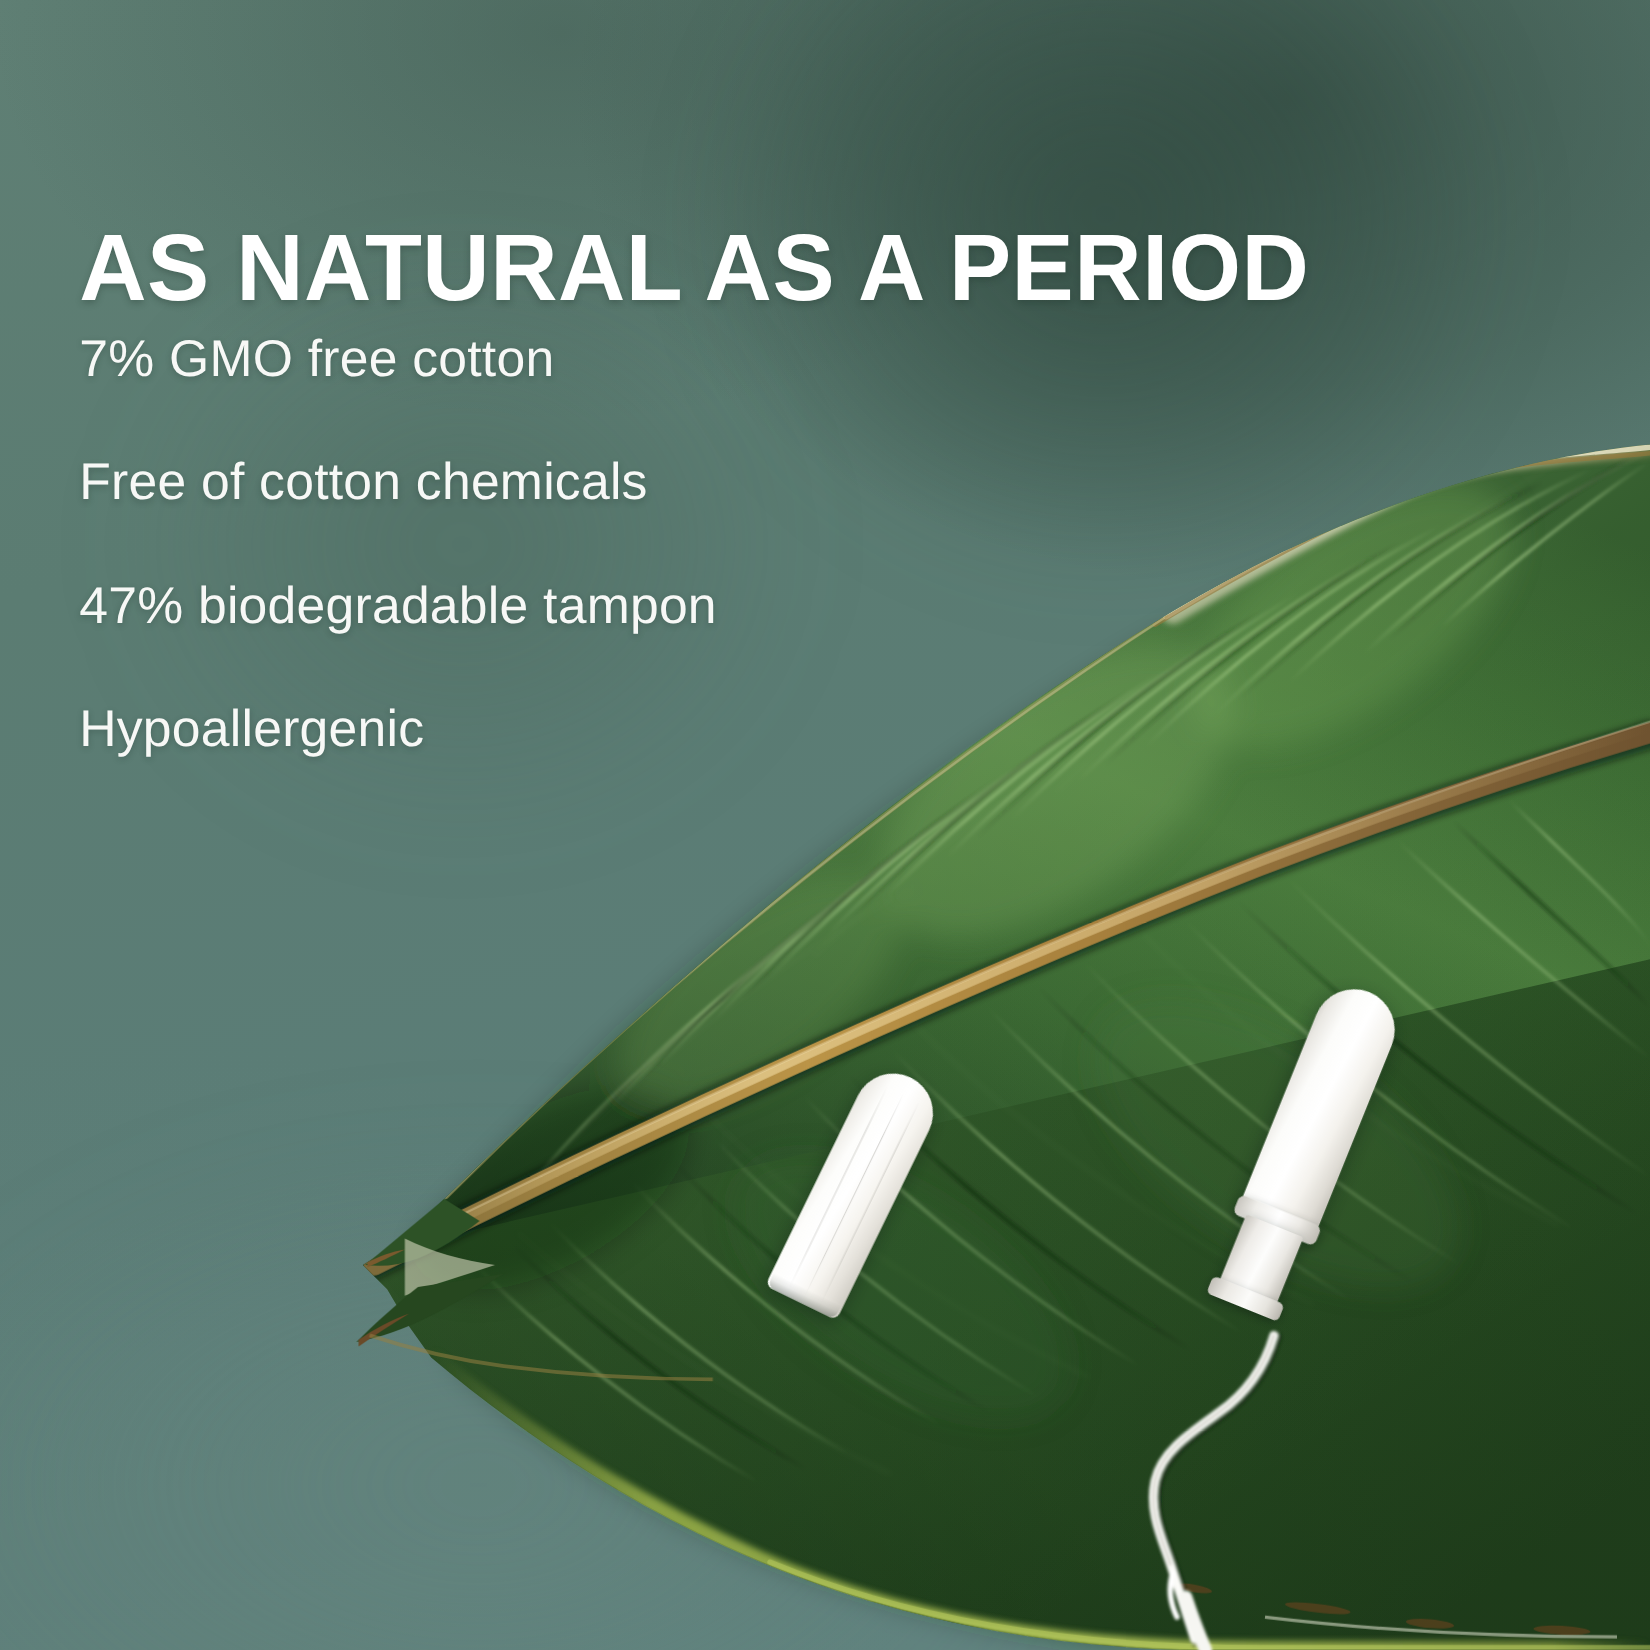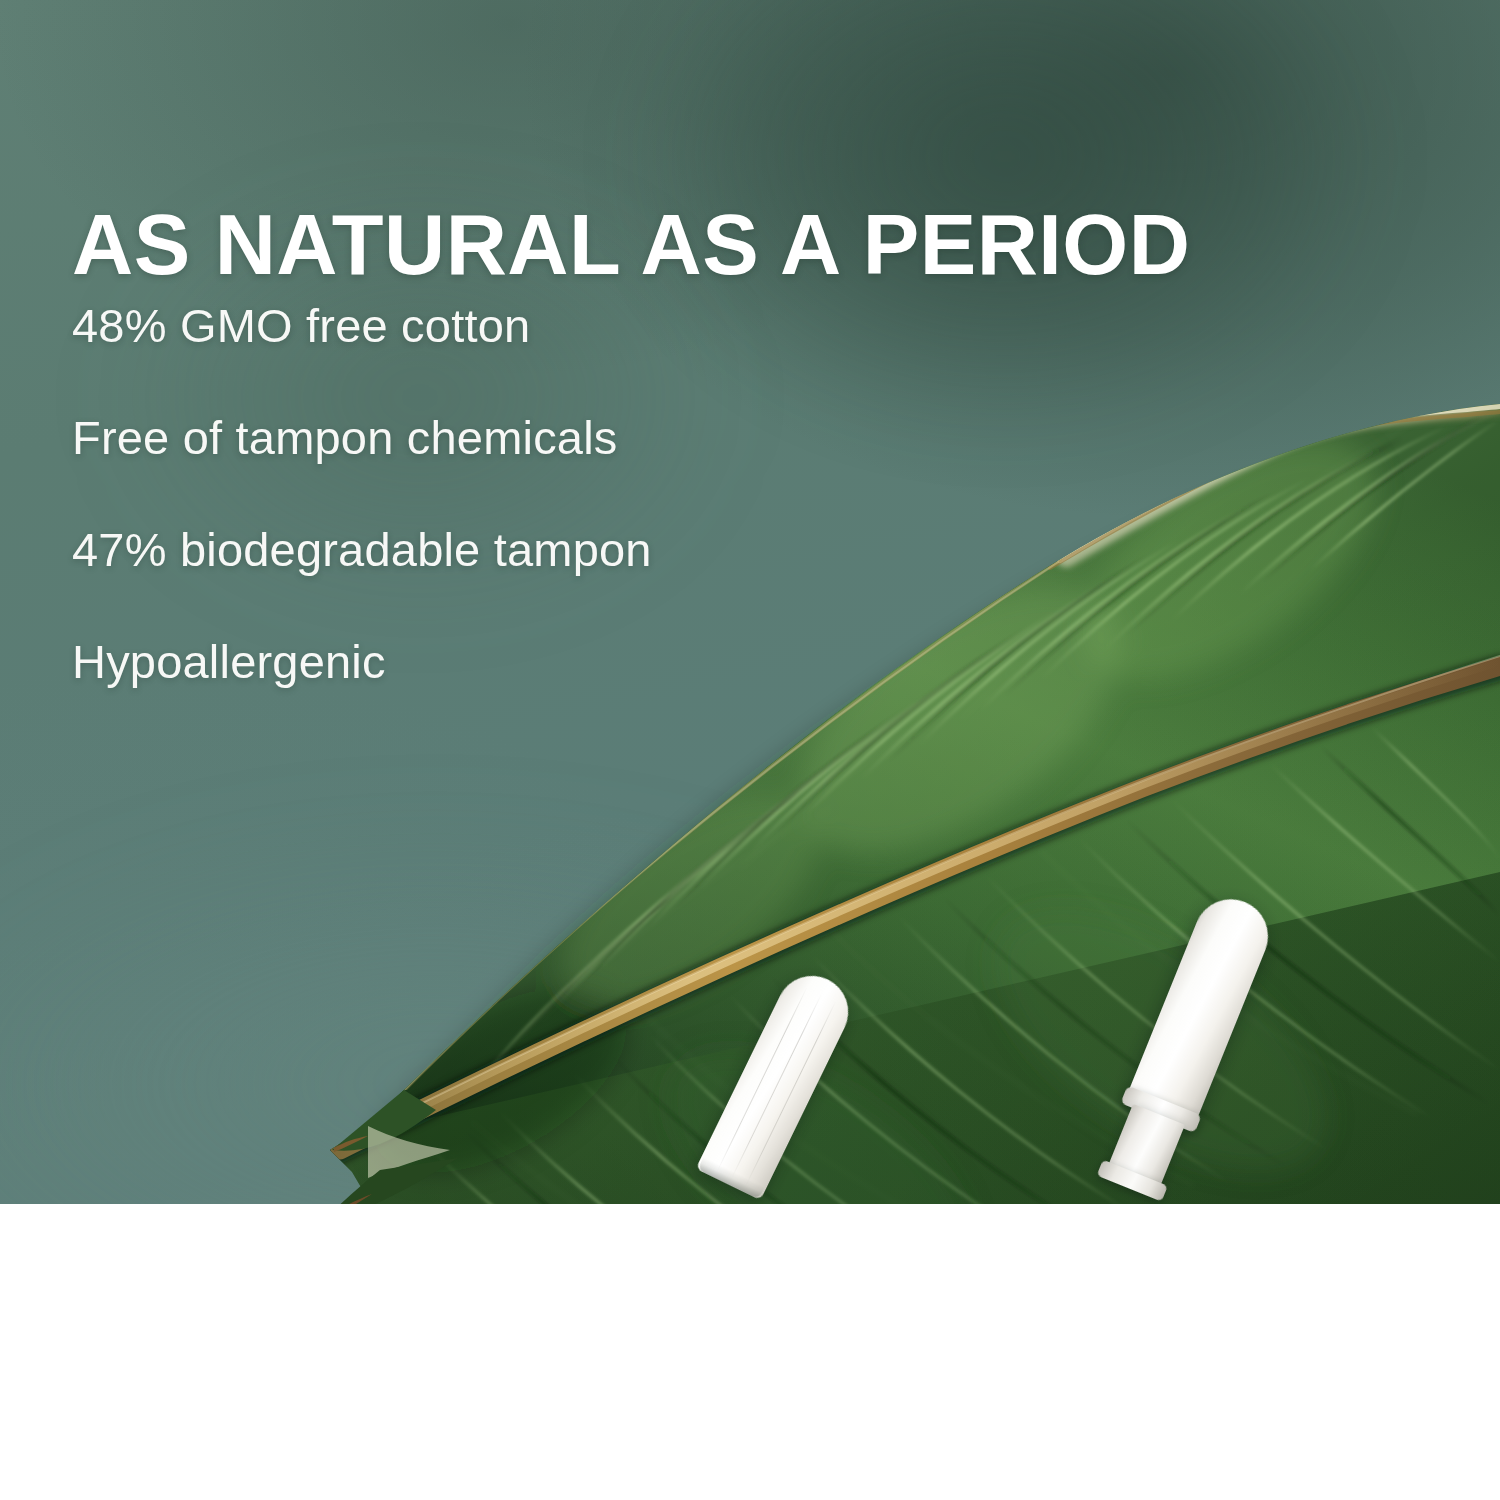--- a/index.html
+++ b/index.html
@@ -3,21 +3,21 @@
 <meta charset="utf-8">
 <style>
   html, body {
     margin: 0;
     padding: 0;
     background: #ffffff;
   }
   #stage {
     position: relative;
     width: 1500px;
-    height: 1204px;
+    height: 1500px;
     overflow: hidden;
     font-family: "Liberation Sans", sans-serif;
     background: #0f172a;
   }
 
   
   .bg-base {
     position: absolute;
     inset: 0;
     background:
@@ -481,19 +481,19 @@
   <div class="tampon" id="tampon-applicator">
     <div class="barrel"></div>
     <div class="collar"></div>
     <div class="plunger"></div>
     <div class="plunger-lip"></div>
   </div>
 
   <h1 class="headline">AS NATURAL AS A PERIOD</h1>
 
   <ul class="bullets">
-    <li>48% GMO free cotton</li>
-    <li>Free of tampon chemicals</li>
+    <li>7% GMO free cotton</li>
+    <li>Free of cotton chemicals</li>
     <li>47% biodegradable tampon</li>
     <li>Hypoallergenic</li>
   </ul>
 
 </div>
 
 </body></html>

